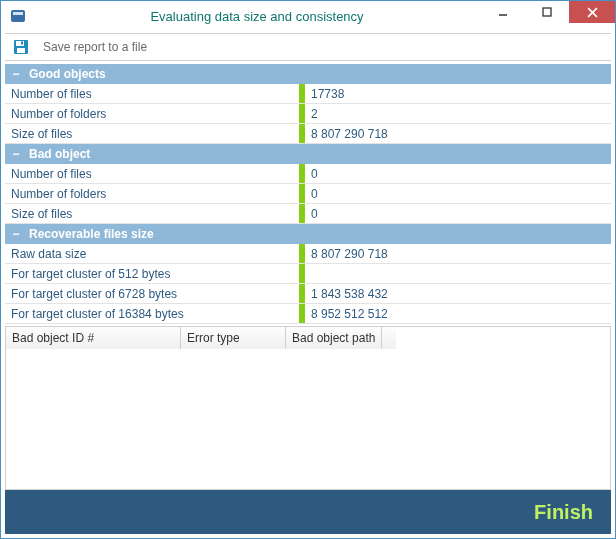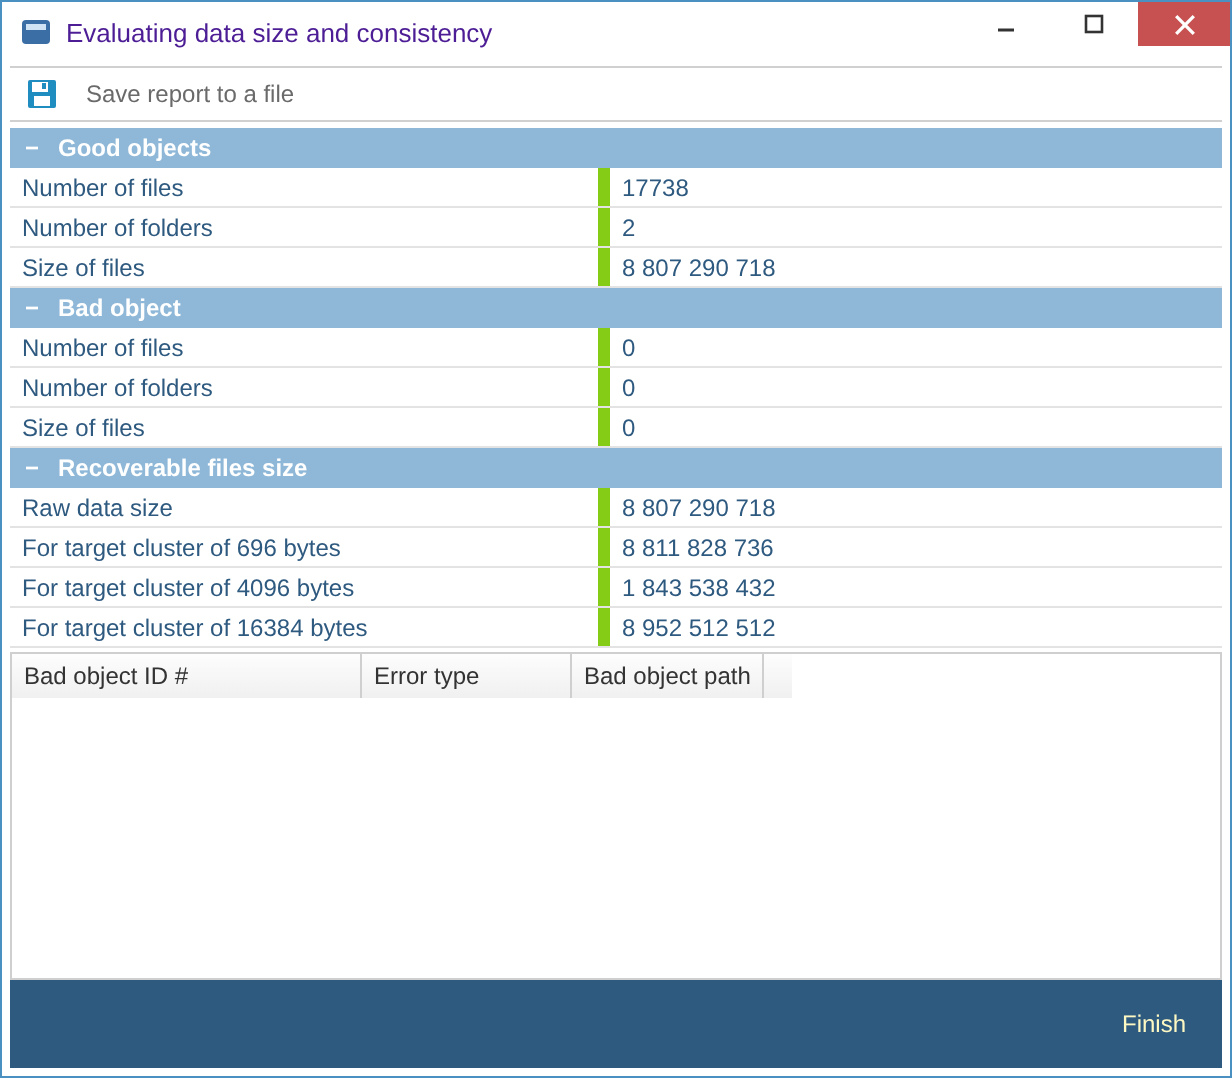--- a/index.html
+++ b/index.html
@@ -2,21 +2,21 @@
 <html><head>
 <meta charset="utf-8">
 <style>
   * { box-sizing: border-box; margin: 0; padding: 0; }
   html, body { width: 616px; height: 539px; font-family: "Segoe UI", Tahoma, sans-serif; font-size: 12px; background: #fff; overflow: hidden; }
   .window { width: 616px; height: 539px; border: 1px solid #4a90c0; display: flex; flex-direction: column; background: #fff; }
 
   
   .titlebar { height: 30px; display: flex; align-items: center; background: #fff; }
   .titlebar .app-icon { width: 18px; height: 18px; margin: 0 6px 0 8px; display: flex; align-items: center; justify-content: center; }
-  .titlebar .title { flex: 1; font-size: 13px; color: #4c1d95; padding-right: 0; }
+  .titlebar .title { flex: 1; text-align: center; font-size: 13px; color: #0f766e; padding-right: 0; }
   .win-btns { display: flex; height: 22px; align-self: flex-start; }
   .win-btn { width: 44px; height: 22px; display: flex; align-items: center; justify-content: center; color: #333; font-size: 13px; }
   .win-btn.close { background: #c75050; color: #fff; width: 46px; }
   .win-btn.close svg path { stroke: #fff; }
 
   
   .toolbar { height: 28px; border: 1px solid #d0d0d0; border-left: none; border-right: none; margin: 2px 4px 0 4px; display: flex; align-items: center; padding: 0 4px; background: #fff; }
   .toolbar .tb-btn { display: flex; align-items: center; gap: 14px; padding: 2px 4px; color: #6a6a6a; }
   .tb-icon { width: 16px; height: 16px; display: inline-flex; align-items: center; justify-content: center; }
 
@@ -32,21 +32,21 @@
 
   
   .grid { border: 1px solid #cfcfcf; margin-top: 2px; flex: 1; display: flex; flex-direction: row; background: #fff; }
   .grid-head { display: flex; height: 22px; background: linear-gradient(#fdfdfd, #f0f0f0); }
   .gh { border-right: 1px solid #cfcfcf; padding: 3px 6px; color: #333; display: flex; align-items: center; font-size: 12px; }
   .gh.last { border-right: none; }
   .grid-body { flex: 1; background: #fff; }
 
   
   .bottombar { height: 44px; background: #2f5a80; display: flex; align-items: center; justify-content: flex-end; padding: 0 18px; margin: 0 4px 4px 4px; }
-  .finish { color: #fef9c3; font-weight: 400; font-size: 12px; }
+  .finish { color: #bef264; font-weight: 700; font-size: 20px; }
 
 </style>
 </head>
 <body>
 
 <div class="window">
 
   <div class="titlebar">
     <span class="app-icon">
       <svg width="16" height="16" viewBox="0 0 16 16">
@@ -126,25 +126,24 @@
 
     <div class="section-header">
       <span class="collapse">−</span>
       <span>Recoverable files size</span>
     </div>
     <div class="kv-row">
       <div class="k">Raw data size</div>
       <div class="v">8 807 290 718</div>
     </div>
     <div class="kv-row">
-      <div class="k">For target cluster of 696 bytes</div>
-      <div class="v">8 811 828 736</div>
+      <div class="k">For target cluster of 512 bytes</div>
     </div>
     <div class="kv-row">
-      <div class="k">For target cluster of 4096 bytes</div>
+      <div class="k">For target cluster of 6728 bytes</div>
       <div class="v">1 843 538 432</div>
     </div>
     <div class="kv-row">
       <div class="k">For target cluster of 16384 bytes</div>
       <div class="v">8 952 512 512</div>
     </div>
 
     <div class="grid">
       <div class="grid-head">
         <div class="gh" style="width:175px">Bad object ID #</div>

